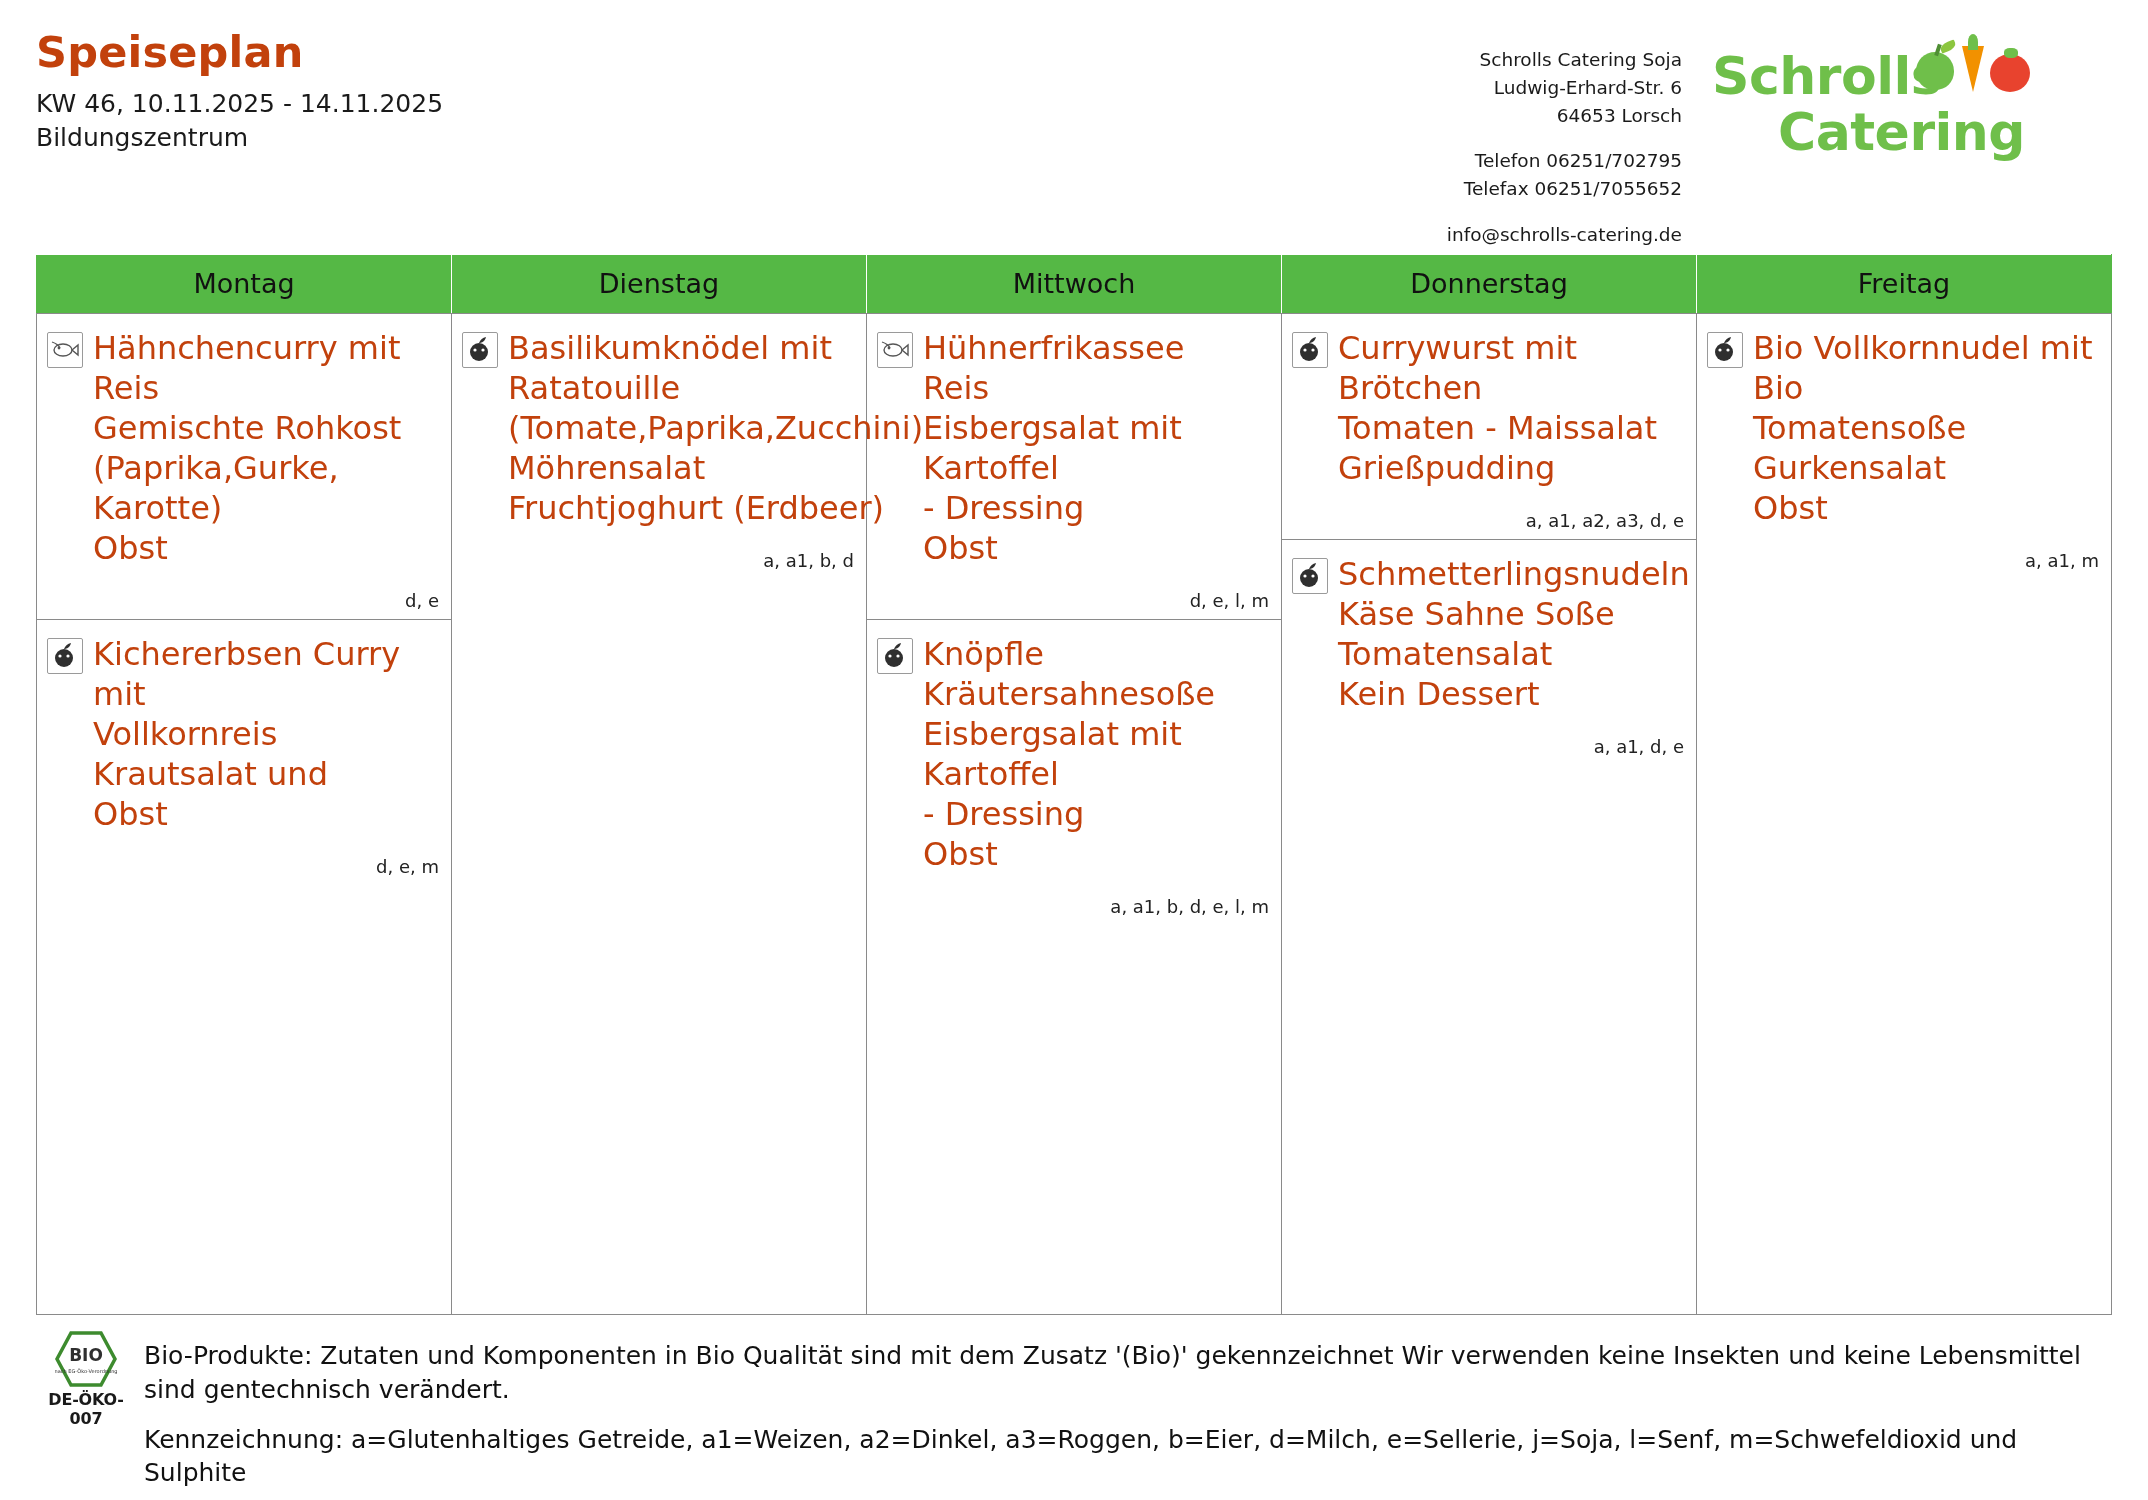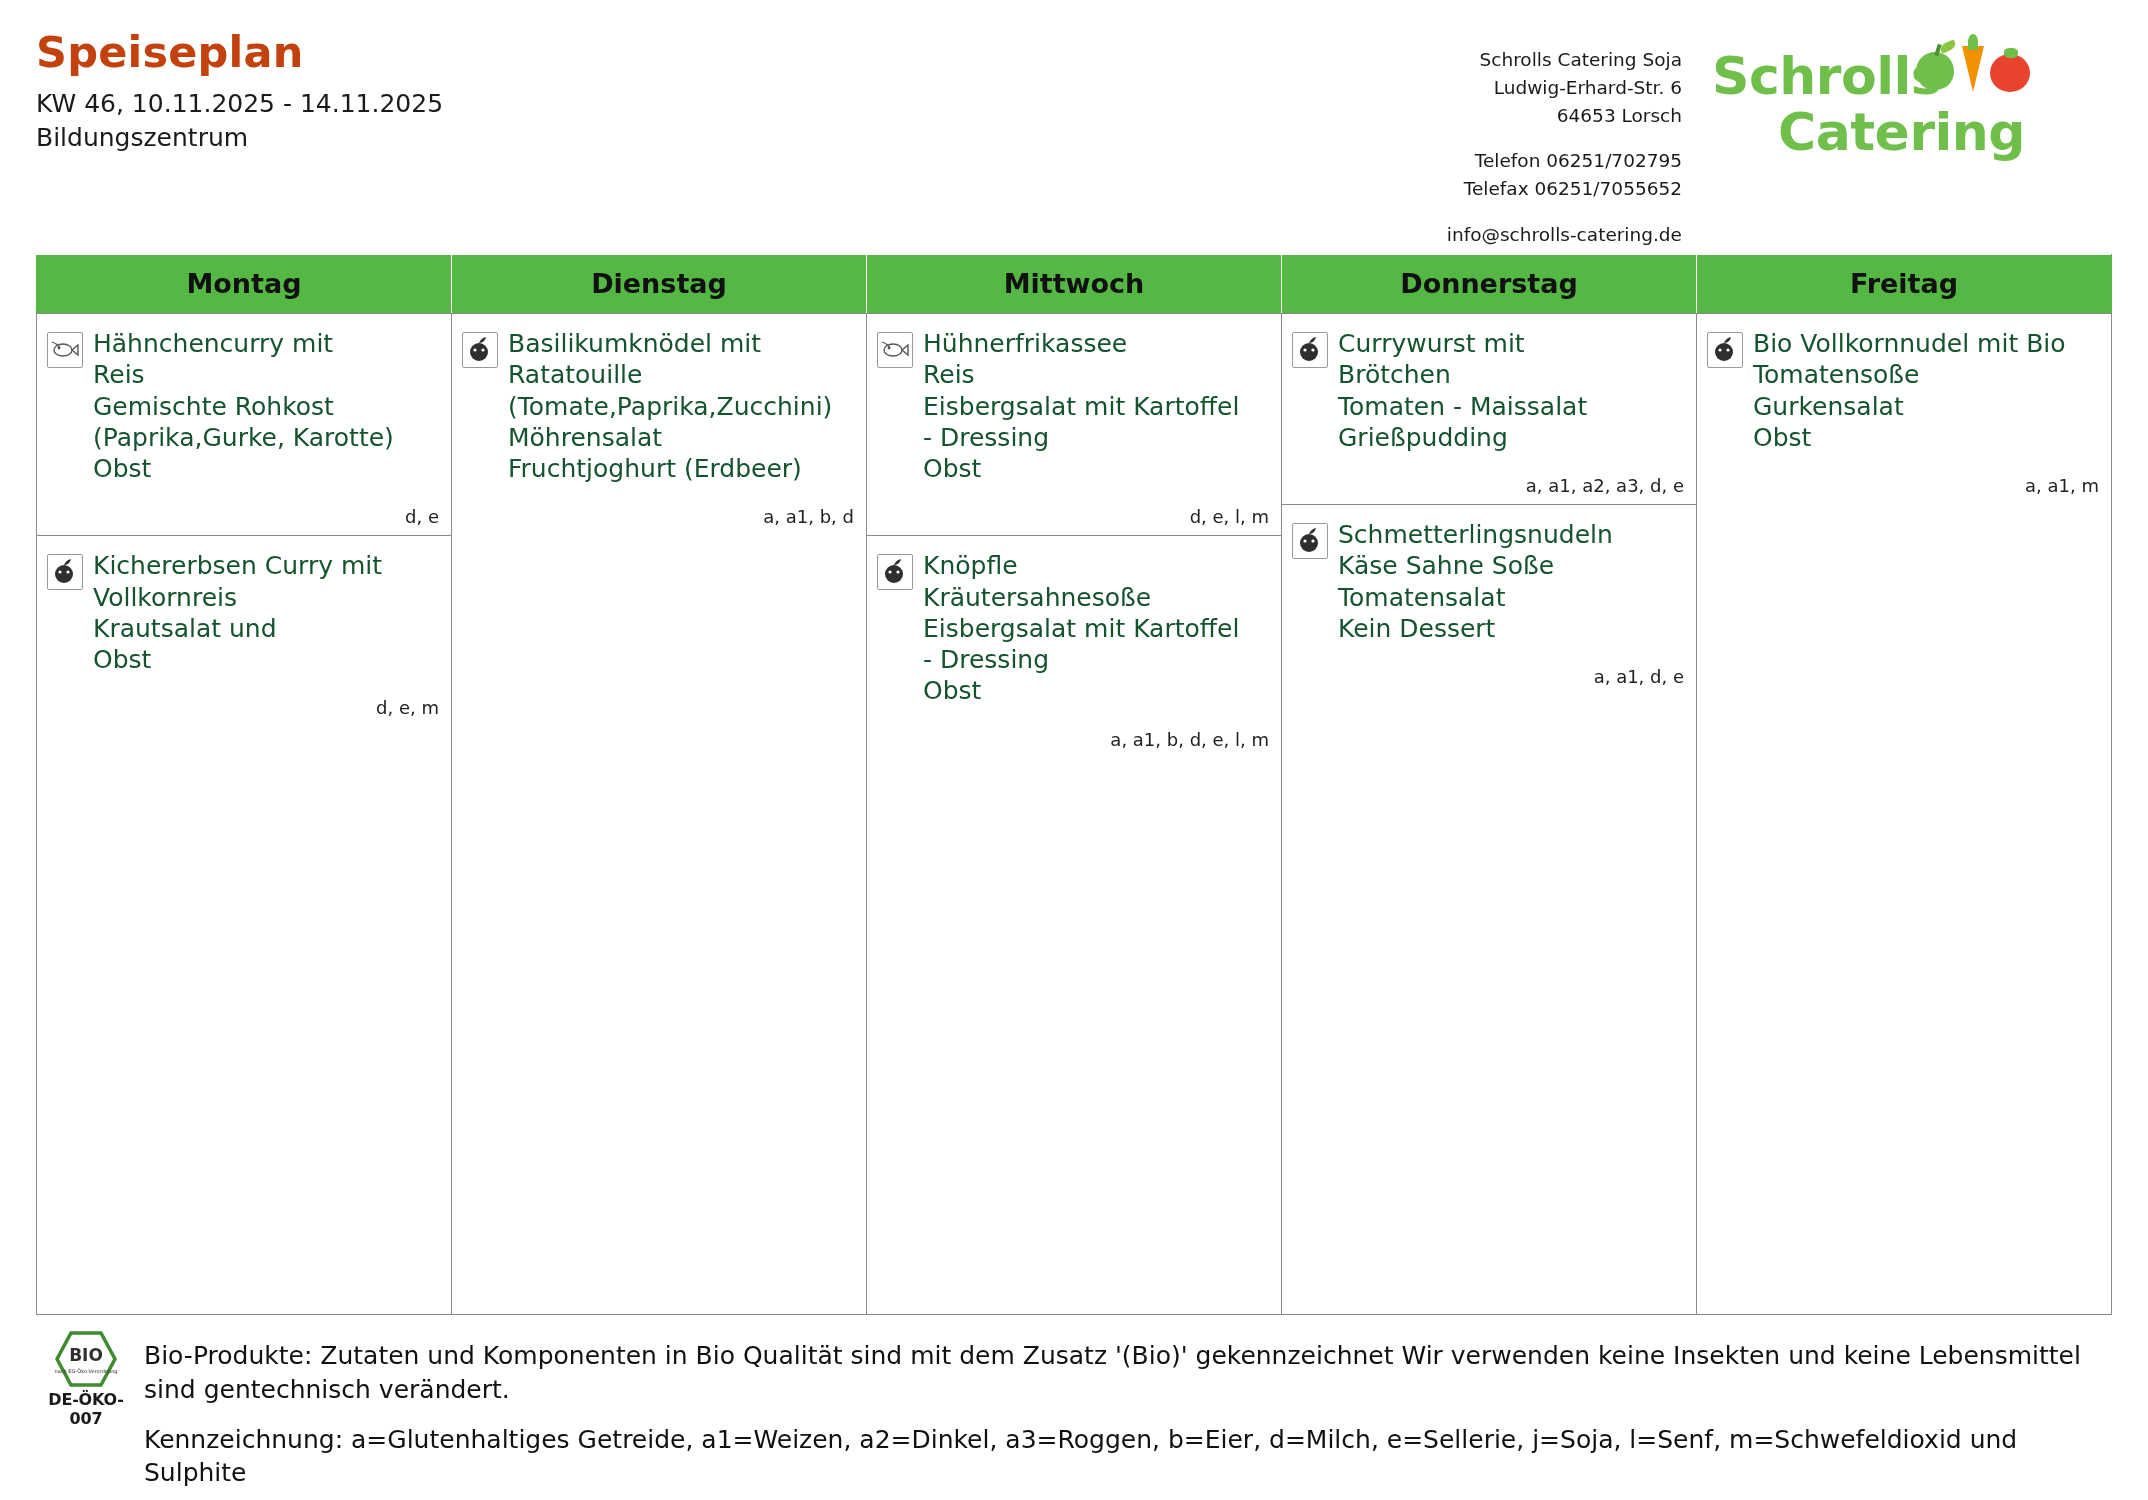--- a/index.html
+++ b/index.html
@@ -153,21 +153,21 @@
   .menu-table {
     width: 100%;
     border-collapse: collapse;
     table-layout: fixed;
     border: 1px solid #8a8a8a;
   }
   .menu-table thead th {
     background: #55b845;
     color: #111;
     font-size: 27px;
-    font-weight: bold;
+    font-weight: normal;
     padding: 13px 0 14px 0;
     border: 1px solid #ffffff;
     border-bottom: 1px solid #8a8a8a;
     text-align: center;
   }
   .menu-table thead th:first-child { border-left: 1px solid #55b845; }
   .menu-table thead th:last-child { border-right: 1px solid #55b845; }
 
   .day-col {
     vertical-align: top;
@@ -195,23 +195,23 @@
     height: 34px;
     margin-right: 10px;
     margin-top: 4px;
     border: 1px solid #9a9a9a;
     border-radius: 2px;
     background: #fff;
     position: relative;
   }
   .meal-icon svg { display: block; }
   .meal-lines {
-    font-size: 25px;
+    font-size: 32px;
     line-height: 1.25;
-    color: #14532d;
+    color: #c2410c;
     flex: 1;
     word-wrap: break-word;
   }
   .allergens {
     text-align: right;
     font-size: 18px;
     color: #222;
     margin-top: 22px;
     padding-right: 2px;
   }

